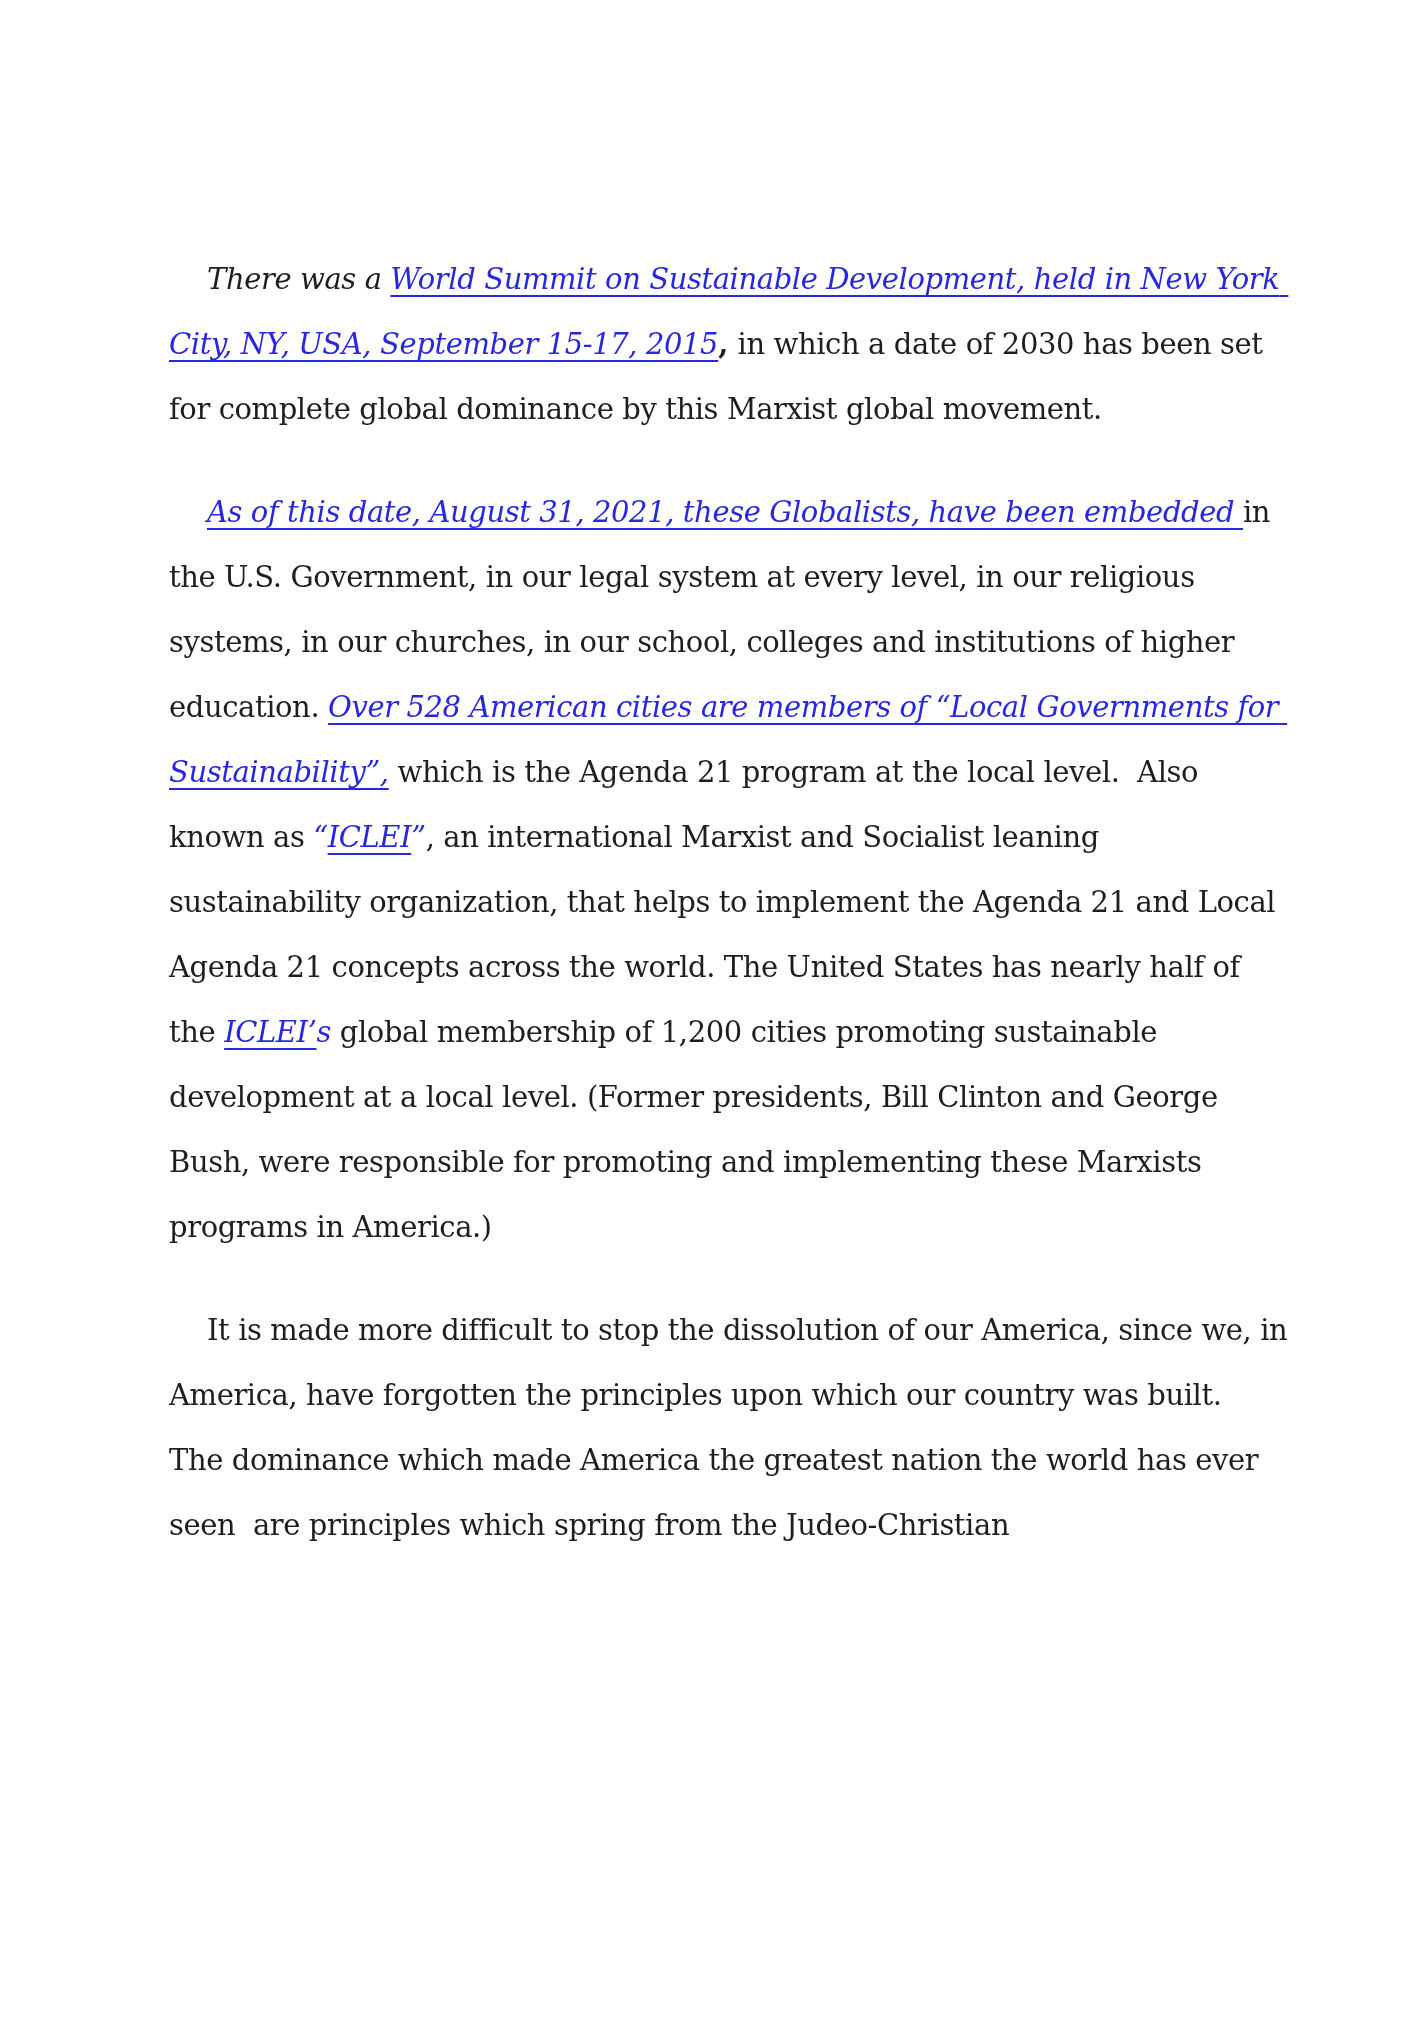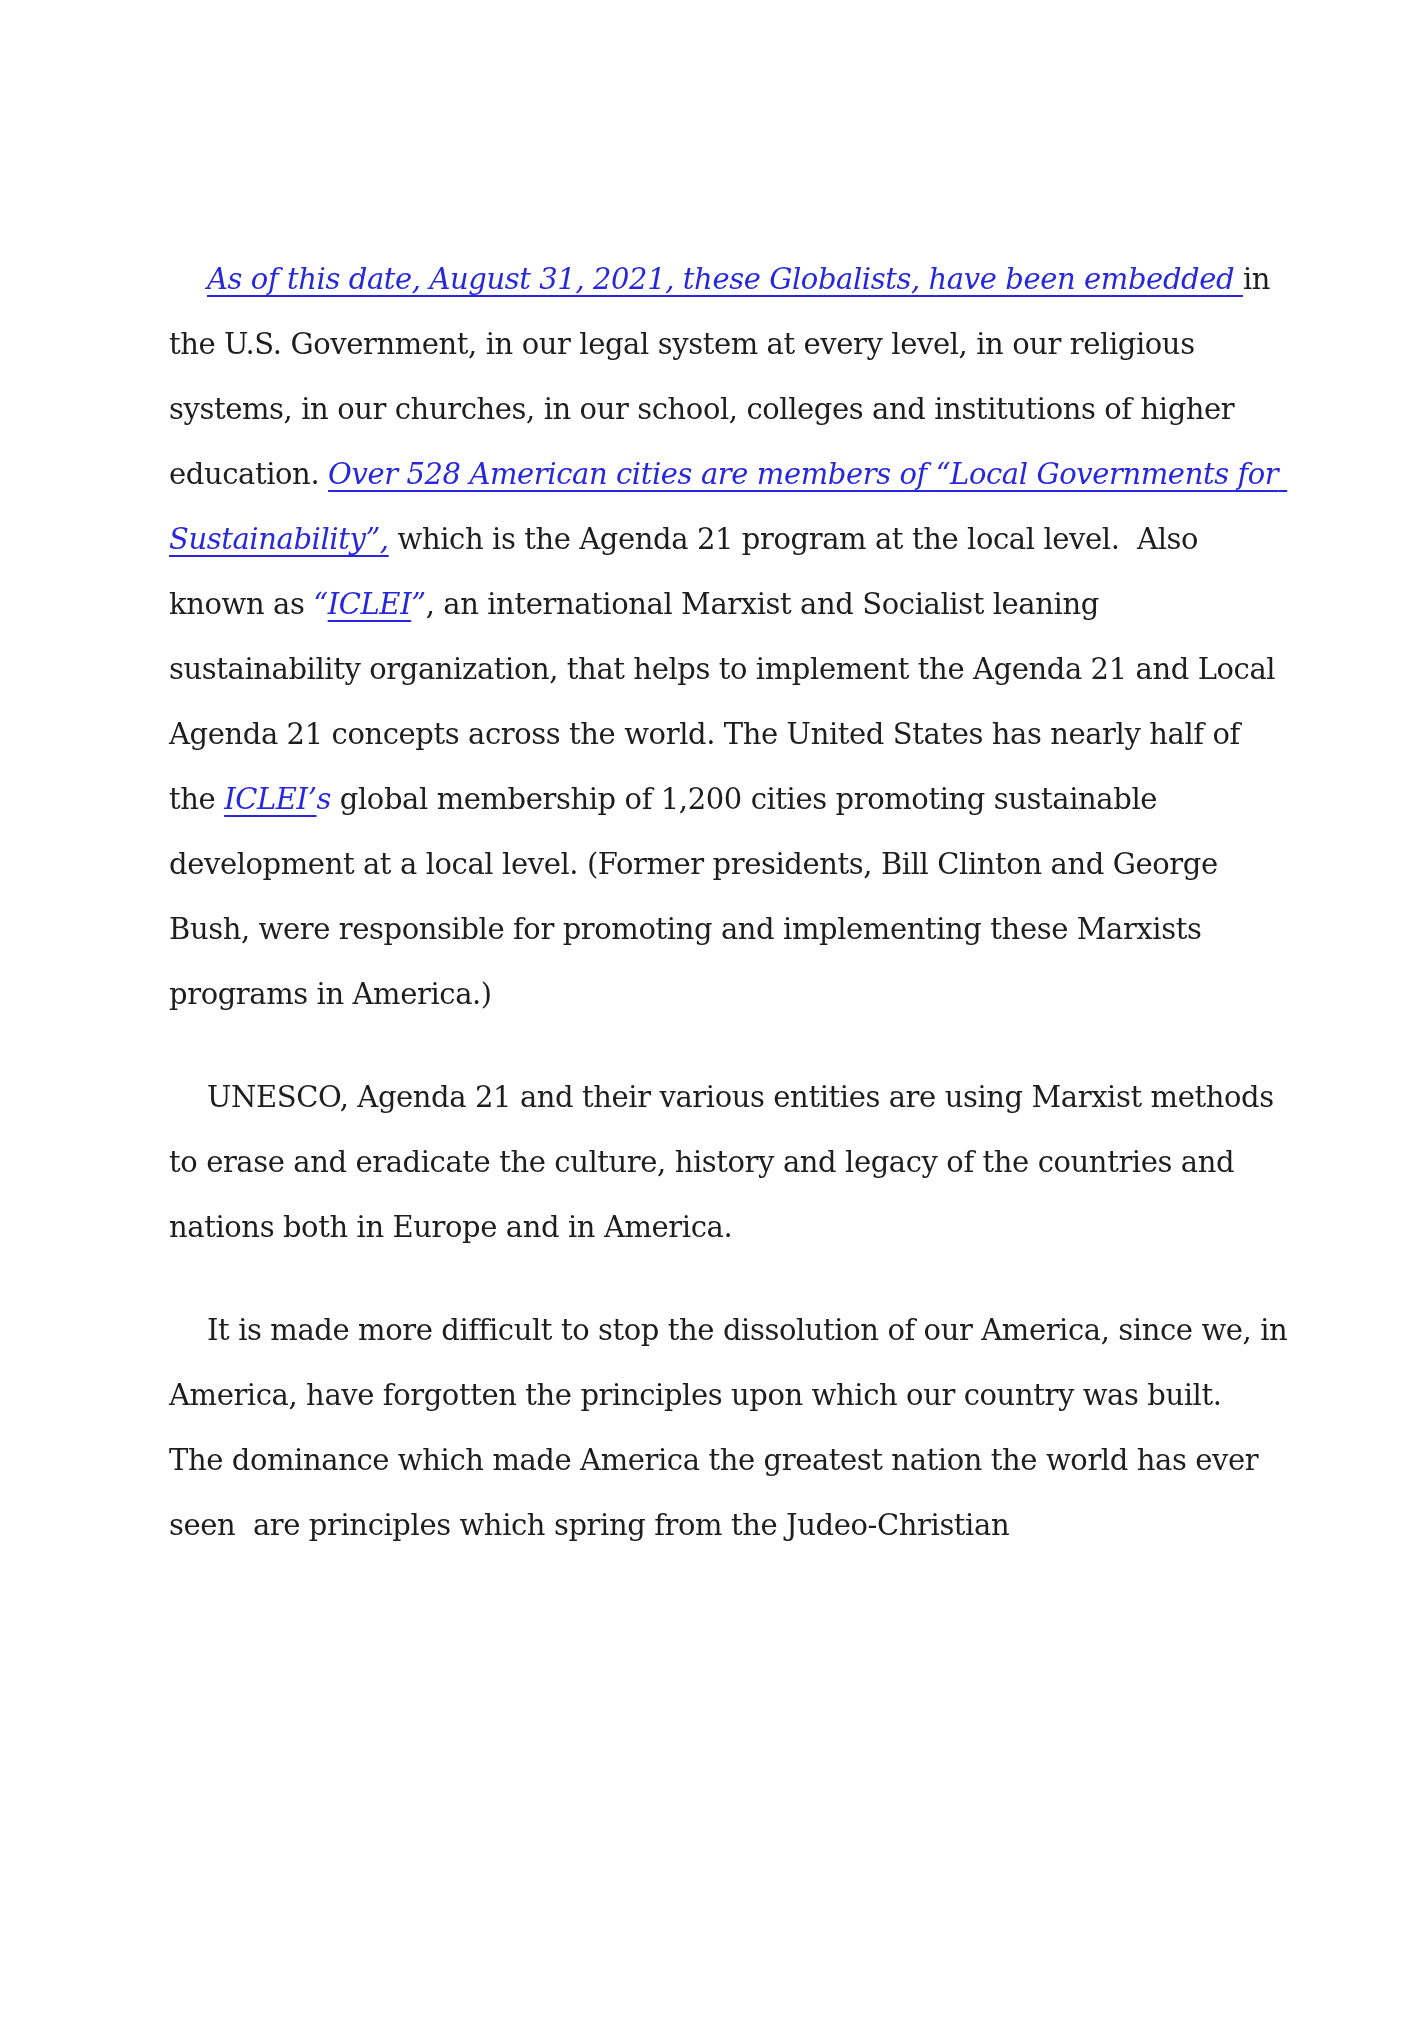--- a/index.html
+++ b/index.html
@@ -47,17 +47,17 @@
   .r-blue {
     color: var(--link-color, #2727dd);
     font-style: italic;
   }
 </style>
 </head>
 <body>
 
 <main class="doc">
   <article class="doc-body">
+      <p class="para"><span class="run r-italic">There was a </span><a href="#" class="run r-link">World Summit on Sustainable Development, held in New York City, NY, USA, September 15-17, 2015</a><span class="run r-bold">, </span><span class="run r-plain">in which a date of 2030 has been set for complete global dominance by this Marxist global movement.</span></p>
       <p class="para"><a href="#" class="run r-link">As of this date, August 31, 2021, these Globalists, have been embedded </a><span class="run r-plain">in the U.S. Government, in our legal system at every level, in our religious systems, in our churches, in our school, colleges and institutions of higher education. </span><a href="#" class="run r-link">Over 528 American cities are members of “Local Governments for Sustainability”,</a><span class="run r-plain"> which is the Agenda 21 program at the local level.  Also known as </span><span class="run r-blue">“</span><a href="#" class="run r-link">ICLEI</a><span class="run r-blue">”</span><span class="run r-plain">, an international Marxist and Socialist leaning sustainability organization, that helps to implement the Agenda 21 and Local Agenda 21 concepts across the world. The United States has nearly half of the </span><a href="#" class="run r-link">ICLEI’</a><span class="run r-blue">s</span><span class="run r-plain"> global membership of 1,200 cities promoting sustainable development at a local level. (Former presidents, Bill Clinton and George Bush, were responsible for promoting and implementing these Marxists programs in America.)</span></p>
-      <p class="para"><span class="run r-plain">UNESCO, Agenda 21 and their various entities are using Marxist methods to erase and eradicate the culture, history and legacy of the countries and nations both in Europe and in America.</span></p>
       <p class="para"><span class="run r-plain">It is made more difficult to stop the dissolution of our America, since we, in America, have forgotten the principles upon which our country was built.  The dominance which made America the greatest nation the world has ever seen  are principles which spring from the Judeo-Christian</span></p>
     </article>
 </main>
 
 </body></html>

